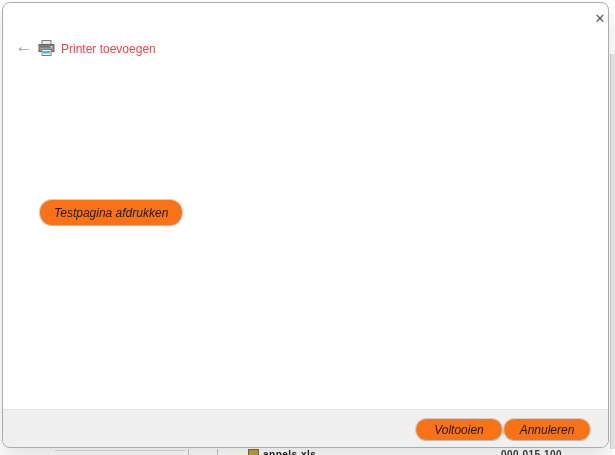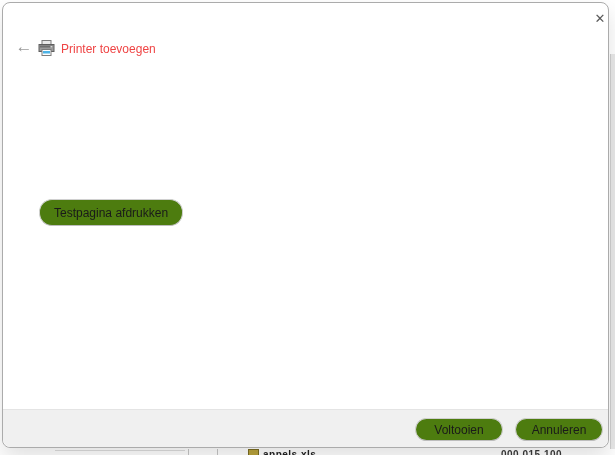--- a/index.html
+++ b/index.html
@@ -58,40 +58,41 @@
   }
   .heading {
     position: absolute; left: 38px; top: 84px;
     font-size: 15px; font-weight: normal;
   }
   .body-text {
     position: absolute; left: 38px; top: 152px; width: 552px;
     font-size: 12px; color: #1b1b1b; line-height: 17px;
   }
   .btn {
-    background: #4d7c0f;
+    background: #f97316;
     border: 1px solid #d0d0d0;
     border-bottom-color: #bdbdbd;
     border-radius: 13px;
     font-family: "Liberation Sans", sans-serif;
     font-size: 12px; color: #1a1a1a;
     cursor: default;
+    font-style: italic;
   }
   .test-btn {
     position: absolute; left: 36px; top: 196px;
     height: 27px; min-width: 141px; padding: 0 14px;
   }
   .footer {
     position: absolute; left: 0; bottom: 0; width: 100%; height: 38px;
     background: #f0f0f0; border-top: 1px solid #e4e4e4;
     border-radius: 0 0 8px 8px;
   }
   .footer .btn { position: absolute; top: 8px; width: 88px; height: 23px; }
   .finish-btn { left: 412px; }
-  .cancel-btn { left: 512px; }
+  .cancel-btn { left: 500px; }
 </style>
 </head>
 <body>
 
 <div class="bg-scrollbar"></div>
 <div class="bg-bottom-row">
   <div class="bg-hline"></div>
   <div class="bg-vline" style="left:188px"></div>
   <div class="bg-vline" style="left:217px"></div>
   <div class="bg-file-icon"></div>

